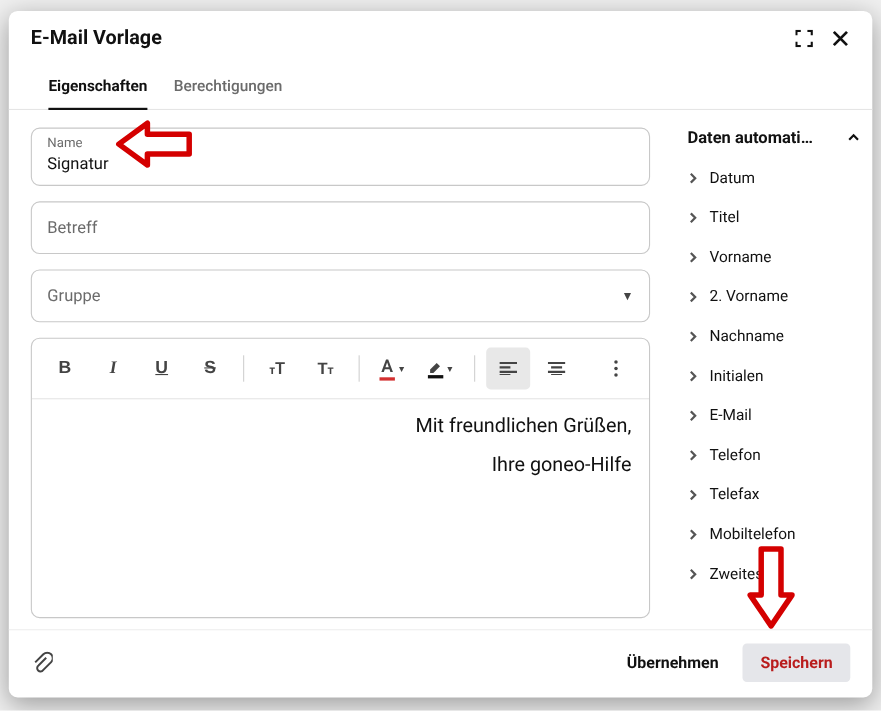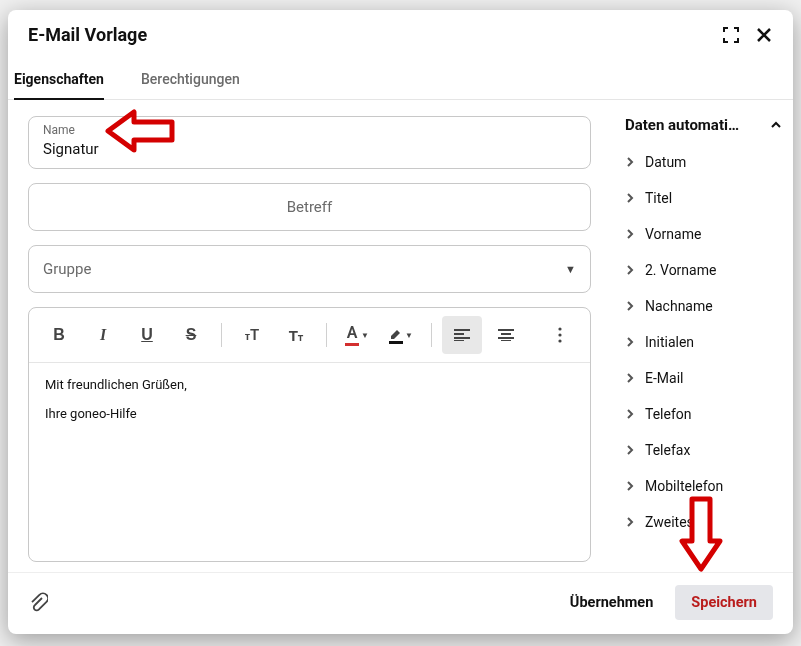--- a/index.html
+++ b/index.html
@@ -2,41 +2,41 @@
 <html><head>
 <meta charset="utf-8">
 <style>
   * { box-sizing: border-box; margin: 0; padding: 0; font-family: -apple-system, BlinkMacSystemFont, "Segoe UI", Roboto, sans-serif; }
   body { width: 801px; height: 646px; background: #f0f0f0; position: relative; overflow: hidden; }
   .modal { position: absolute; top: 10px; left: 8px; right: 8px; bottom: 12px; background: #fff; border-radius: 8px; box-shadow: 0 6px 24px rgba(0,0,0,.35); display: flex; flex-direction: column; }
   .modal-header { display: flex; align-items: center; justify-content: space-between; padding: 14px 20px 6px 20px; }
   .modal-title { font-size: 18px; font-weight: 700; color: #111; }
   .modal-header-actions { display: flex; gap: 16px; align-items: center; }
   .icon-btn { background: none; border: none; cursor: pointer; display: flex; align-items: center; justify-content: center; color: #111; }
-  .tabs { display: flex; gap: 37px; padding: 0 6px; border-bottom: 1px solid #e5e5e5; margin-top: 10px; }
+  .tabs { display: flex; gap: 24px; padding: 0 36px; border-bottom: 1px solid #e5e5e5; margin-top: 10px; }
   .tab { padding: 10px 0 12px 0; font-size: 14px; color: #6b6b6b; cursor: pointer; position: relative; font-weight: 500; }
   .tab.active { color: #111; font-weight: 700; }
   .tab.active::after { content: ""; position: absolute; left: 0; right: 0; bottom: -1px; height: 2px; background: #111; }
   .body { display: flex; flex: 1; min-height: 0; }
   .main { flex: 1; padding: 16px 20px 10px 20px; display: flex; flex-direction: column; gap: 14px; min-width: 0; }
   .field { border: 1px solid #c8c8c8; border-radius: 8px; padding: 6px 14px 10px 14px; position: relative; }
   .field-label { font-size: 12px; color: #6b6b6b; display: block; margin-bottom: 2px; }
   .field-input { border: none; outline: none; width: 100%; font-size: 15px; color: #111; background: transparent; }
-  .field-empty { border: 1px solid #c8c8c8; border-radius: 8px; padding: 14px 14px; font-size: 15px; color: #6b6b6b; position: relative; cursor: text; text-align: center; }
+  .field-empty { border: 1px solid #c8c8c8; border-radius: 8px; padding: 14px 14px; font-size: 15px; color: #6b6b6b; position: relative; cursor: text; }
   .dropdown { display: flex; align-items: center; justify-content: space-between; }
   .editor { border: 1px solid #c8c8c8; border-radius: 8px; display: flex; flex-direction: column; flex: 1; min-height: 0; }
   .toolbar { display: flex; align-items: center; gap: 4px; padding: 8px 10px; border-bottom: 1px solid #e5e5e5; }
   .tool-btn { width: 40px; height: 38px; display: flex; align-items: center; justify-content: center; border: none; background: none; cursor: pointer; border-radius: 4px; color: #444; font-size: 16px; font-weight: 600; font-family: serif; }
   .tool-btn.active { background: #e8e8e8; }
   .tool-sep { width: 1px; height: 24px; background: #d0d0d0; margin: 0 6px; }
   .caret { font-size: 8px; color: #444; margin-left: 2px; }
   .A-under { display: inline-flex; flex-direction: column; align-items: center; line-height: 1; font-family: sans-serif; font-weight:600; }
   .A-under .bar { width: 14px; height: 3px; background: #d32f2f; margin-top: 2px; }
   .A-under .bar.b2 { background: #111; }
-  .editor-body { flex: 1; padding: 14px 16px; font-size: 13px; color: #111; outline: none; overflow: auto; }
+  .editor-body { flex: 1; padding: 14px 16px; font-size: 18px; color: #111; outline: none; overflow: auto; text-align: right; }
   .editor-body p { margin: 0 0 14px 0; }
   .sidebar { width: 182px; border-left: 0; padding: 12px 4px 8px 8px; display: flex; flex-direction: column; }
   .sidebar-hdr { display: flex; align-items: center; justify-content: space-between; padding: 4px 6px 10px 6px; cursor: pointer; }
   .sidebar-title { font-size: 15px; font-weight: 700; color: #111; overflow: hidden; text-overflow: ellipsis; white-space: nowrap; }
   .sidebar-list { flex: 1; overflow-y: auto; padding-right: 2px; }
   .sidebar-item { display: flex; align-items: center; gap: 10px; padding: 10px 6px; font-size: 14px; color: #111; cursor: pointer; border-radius: 4px; }
   .sidebar-item .chev { color: #555; display:inline-flex; }
   .sidebar-list::-webkit-scrollbar { width: 10px; }
   .sidebar-list::-webkit-scrollbar-thumb { background: #cfcfcf; border-radius: 5px; }
   .sidebar-list::-webkit-scrollbar-track { background: #f0f0f0; }

